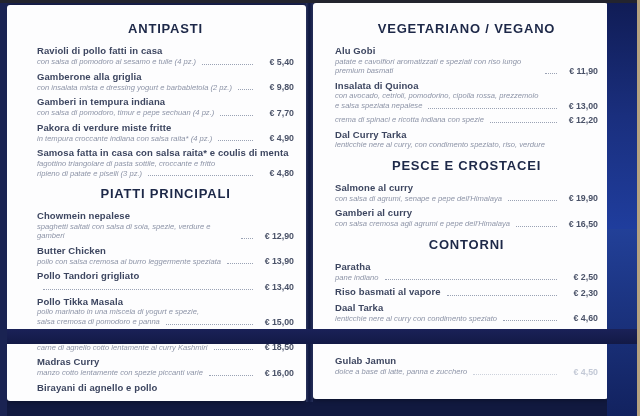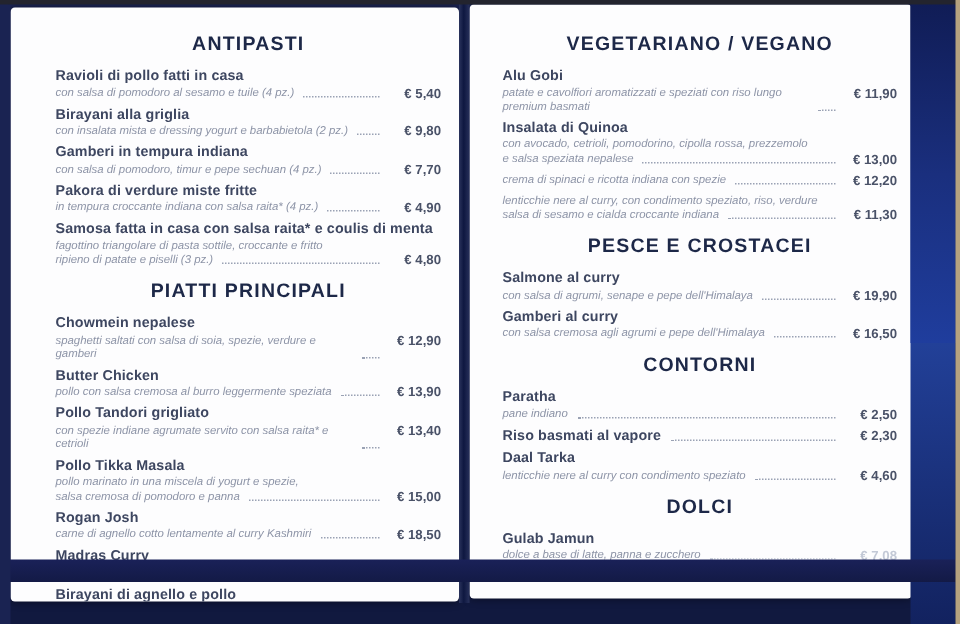--- a/index.html
+++ b/index.html
@@ -1,19 +1,19 @@
 <!DOCTYPE html>
 <html><head>
 <meta charset="utf-8">
 <style>
   * { margin:0; padding:0; box-sizing:border-box; }
   html,body { width:640px; height:416px; overflow:hidden; }
   body { font-family:"Liberation Sans","DejaVu Sans",sans-serif; background:#11193f; }
 
-  .photo { position:relative; width:640px; height:388px;
+  .photo { position:relative; width:640px; height:344px;
            background:linear-gradient(180deg,#1b2455 0%,#141c48 60%,#101840 100%); }
 
   
   .edge-top    { position:absolute; left:0; top:0; width:640px; height:3px; background:#23242e; }
   .edge-right  { position:absolute; right:0; top:0; width:3px; height:416px; background:#b5a27f; }
   .band-right  { position:absolute; right:3px; top:0; width:30px; height:416px;
                  background:linear-gradient(180deg,#101c55 0%,#1a2f7e 28%,#1f3d9d 55%,#15277000 0),
                  linear-gradient(180deg,#0f1b52 0%,#18307f 30%,#224098 55%,#12225f 100%); }
   .band-bottom { position:absolute; left:0; bottom:0; width:640px; height:15px;
                  background:linear-gradient(180deg,#1a2158,#131a46); }
@@ -22,21 +22,21 @@
                  background:linear-gradient(90deg,#2a335c,#0e1740 45%,#27305a); }
 
   .page { position:absolute; background:#fdfdfe; border-radius:3px;
           box-shadow:0 0 6px rgba(0,0,0,.45); overflow:hidden; }
   .page-left  { left:7px;  top:5px; width:299px; height:396px; padding:8px 12px 0 30px; }
   .page-right { left:313px; top:3px; width:295px; height:396px; padding:10px 10px 12px 22px; }
 
   .section-title { text-align:center; font-weight:700; font-size:13px; color:#1d2848;
                    letter-spacing:.8px; margin:8px 0 9px 0; }
   .item { margin-bottom:4px; }
-  .line { display:flex; }
+  .line { display:flex; align-items:flex-end; }
   .name { font-weight:700; font-size:9.5px; color:#3d4660; line-height:11.5px; letter-spacing:.1px; }
   .desc { font-style:italic; font-size:7.6px; color:#8d94a7; line-height:9.5px; }
   .leader { flex:1 1 auto; border-bottom:1.3px dotted #9aa2b4; margin:0 5px 2px 6px; min-width:12px; }
   .price { font-size:8.8px; font-weight:700; color:#4a5268; white-space:nowrap;
            min-width:36px; text-align:right; line-height:10px; }
   .item.faded .price { color:#c3c9d6; }
   .item.faded .leader { border-bottom-color:#cdd2dc; }
 </style>
 </head>
 <body>
@@ -51,21 +51,21 @@
               <span class="name">Ravioli di pollo fatti in casa</span>
             </div>
             <div class="line">
               <span class="desc">con salsa di pomodoro al sesamo e tuile (4 pz.)</span>
               <span class="leader"></span>
               <span class="price">€ 5,40</span>
             </div>
           </div>
           <div class="item">
             <div class="line">
-              <span class="name">Birayani alla griglia</span>
+              <span class="name">Gamberone alla griglia</span>
             </div>
             <div class="line">
               <span class="desc">con insalata mista e dressing yogurt e barbabietola (2 pz.)</span>
               <span class="leader"></span>
               <span class="price">€ 9,80</span>
             </div>
           </div>
           <div class="item">
             <div class="line">
               <span class="name">Gamberi in tempura indiana</span>
@@ -118,21 +118,20 @@
               <span class="desc">pollo con salsa cremosa al burro leggermente speziata</span>
               <span class="leader"></span>
               <span class="price">€ 13,90</span>
             </div>
           </div>
           <div class="item">
             <div class="line">
               <span class="name">Pollo Tandori grigliato</span>
             </div>
             <div class="line">
-              <span class="desc">con spezie indiane agrumate servito con salsa raita* e cetrioli</span>
               <span class="leader"></span>
               <span class="price">€ 13,40</span>
             </div>
           </div>
           <div class="item">
             <div class="line">
               <span class="name">Pollo Tikka Masala</span>
             </div>
             <div class="desc">pollo marinato in una miscela di yogurt e spezie,</div>
             <div class="line">
@@ -197,26 +196,24 @@
             </div>
           </div>
           <div class="item">
             <div class="line">
               <span class="desc">crema di spinaci e ricotta indiana con spezie</span>
               <span class="leader"></span>
               <span class="price">€ 12,20</span>
             </div>
           </div>
           <div class="item">
+            <div class="line">
+              <span class="name">Dal Curry Tarka</span>
+            </div>
             <div class="desc">lenticchie nere al curry, con condimento speziato, riso, verdure</div>
-            <div class="line">
-              <span class="desc">salsa di sesamo e cialda croccante indiana</span>
-              <span class="leader"></span>
-              <span class="price">€ 11,30</span>
-            </div>
           </div>
         </div>
         <div class="section">
           <div class="section-title">PESCE E CROSTACEI</div>
           <div class="item">
             <div class="line">
               <span class="name">Salmone al curry</span>
             </div>
             <div class="line">
               <span class="desc">con salsa di agrumi, senape e pepe dell'Himalaya</span>
@@ -267,21 +264,21 @@
         </div>
         <div class="section">
           <div class="section-title">DOLCI</div>
           <div class="item faded">
             <div class="line">
               <span class="name">Gulab Jamun</span>
             </div>
             <div class="line">
               <span class="desc">dolce a base di latte, panna e zucchero</span>
               <span class="leader"></span>
-              <span class="price">€ 7,08</span>
+              <span class="price">€ 4,50</span>
             </div>
           </div>
         </div>
       </div>
 
   </div>
 
   <div class="spine"></div>
   <div class="band-right"></div>
   <div class="band-bottom"></div>

